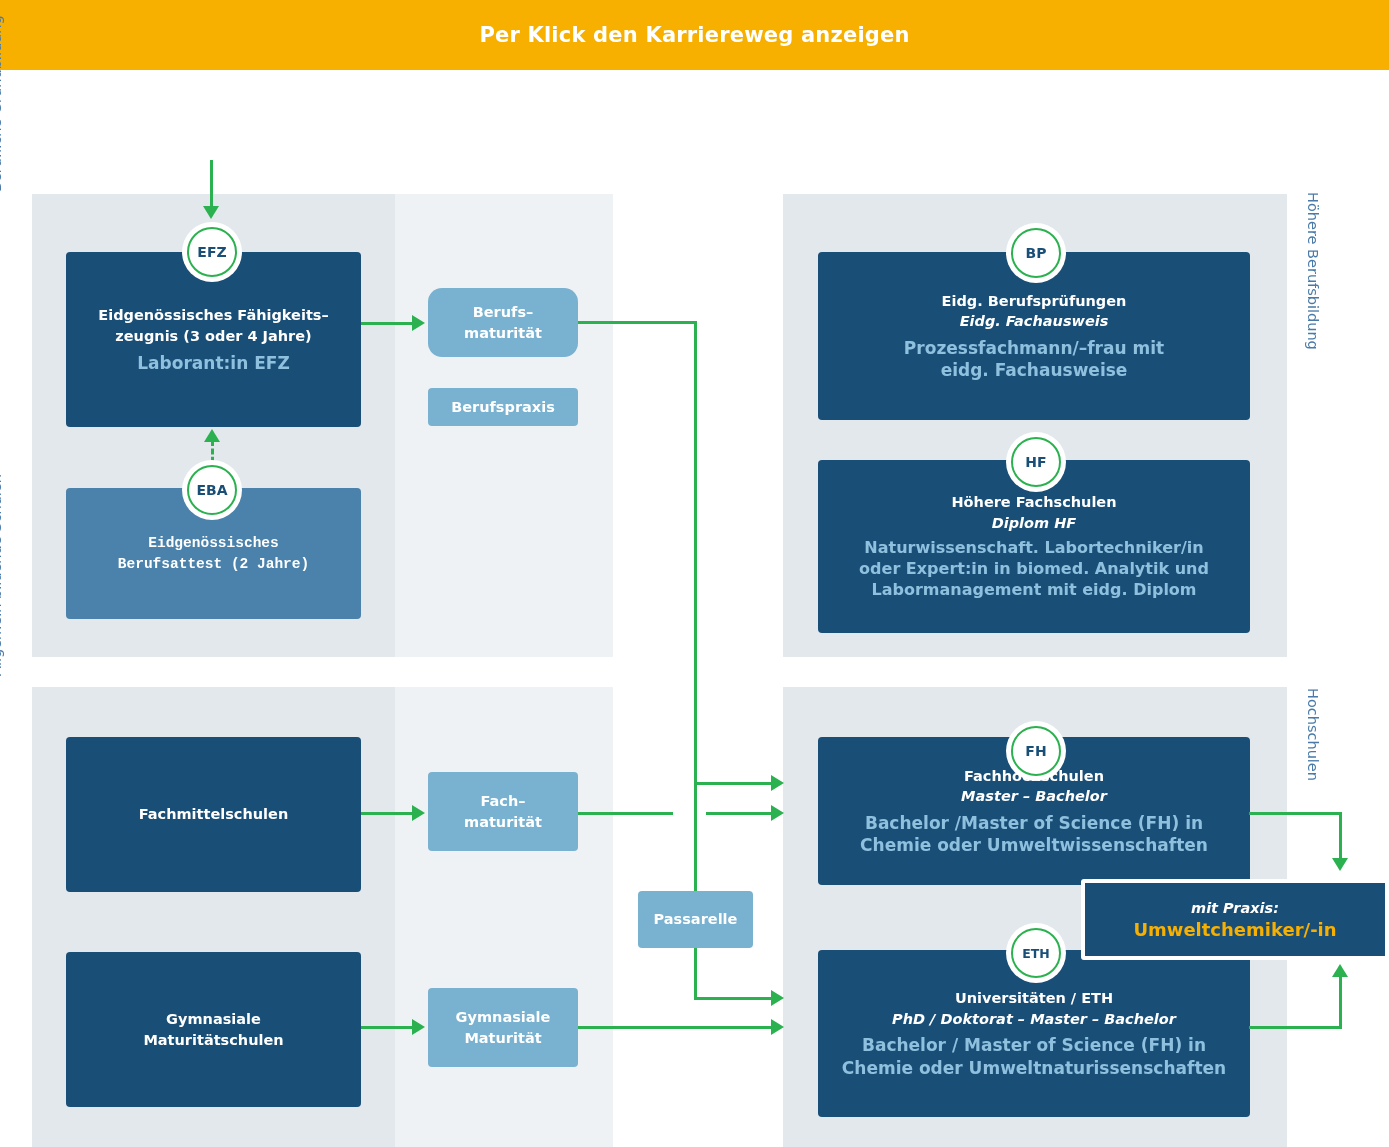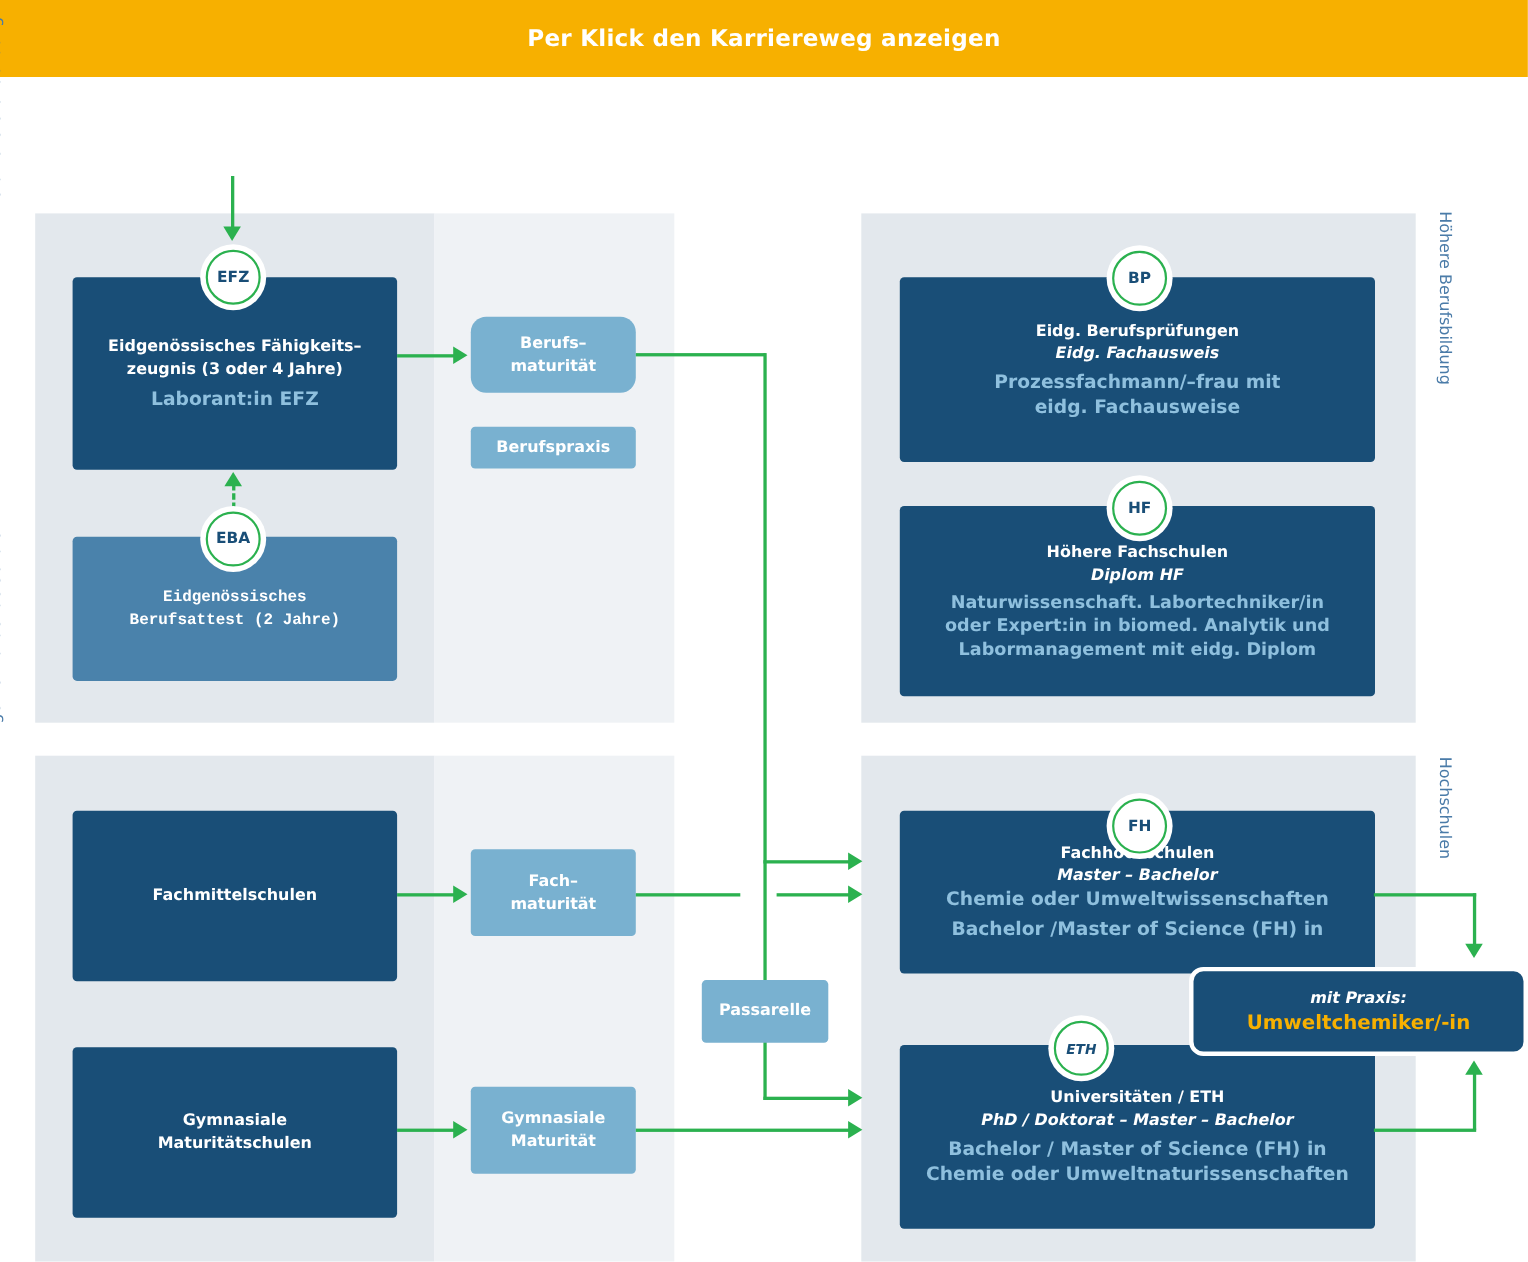--- a/index.html
+++ b/index.html
@@ -55,21 +55,21 @@
     background:#ffffff;border:2px solid #2bb14f;
     box-shadow:0 0 0 5px #ffffff;
     display:flex;align-items:center;justify-content:center;
     color:#194e77;font-weight:bold;font-size:14px;z-index:6;
   }
   .badge.sm{font-size:12.5px;}
 
   
   .callout{
     position:absolute;background:#194e77;border:4px solid #ffffff;
-    border-radius:13px;box-sizing:border-box;z-index:8;
+    border-radius:3px;box-sizing:border-box;z-index:8;
     display:flex;flex-direction:column;align-items:center;justify-content:center;
     text-align:right;padding:6px 14px;
   }
 
   
   .hline{position:absolute;height:3px;background:#2bb14f;z-index:4;}
   .vline{position:absolute;width:3px;background:#2bb14f;z-index:4;}
   .vline.dash{background:none;border-left:3px dashed #2bb14f;width:0;}
   .arr{position:absolute;width:0;height:0;z-index:5;}
   .arr.r{border-left:13px solid #2bb14f;border-top:8px solid transparent;border-bottom:8px solid transparent;}
@@ -196,31 +196,31 @@
   </div>
 
   <div class="box lightblue" style="left:428px;top:988px;width:150px;height:79px;">
     <div class="t-lb-white">Gymnasiale</div>
     <div class="t-lb-white">Maturität</div>
   </div>
 
   <div class="box dark" style="left:818px;top:737px;width:432px;height:148px;">
     <div class="t-white">Fachhochschulen</div>
     <div class="t-white-it">Master –  Bachelor</div>
+    <div class="t-lt sub">Bachelor /Master of Science (FH) in</div>
     <div class="t-lt">Chemie oder Umweltwissenschaften</div>
-    <div class="t-lt sub">Bachelor /Master of Science (FH) in</div>
   </div>
   <div class="badge" style="left:1011px;top:726px;">FH</div>
 
   <div class="box dark" style="left:818px;top:950px;width:432px;height:167px;">
     <div class="t-white">Universitäten / ETH</div>
     <div class="t-white-it">PhD / Doktorat – Master – Bachelor</div>
     <div class="t-lt sub">Bachelor / Master of Science (FH) in</div>
     <div class="t-lt">Chemie oder Umweltnaturissenschaften</div>
   </div>
-  <div class="badge sm" style="left:958px;top:928px;font-style:italic;">ETH</div>
+  <div class="badge sm" style="left:1011px;top:928px;">ETH</div>
 
   <div class="callout" style="left:1081px;top:879px;width:308px;height:81px;">
     <div class="t-white-it">mit Praxis:</div>
     <div class="t-gold">Umweltchemiker/-in</div>
   </div>
 
 </div>
 
 </body></html>

